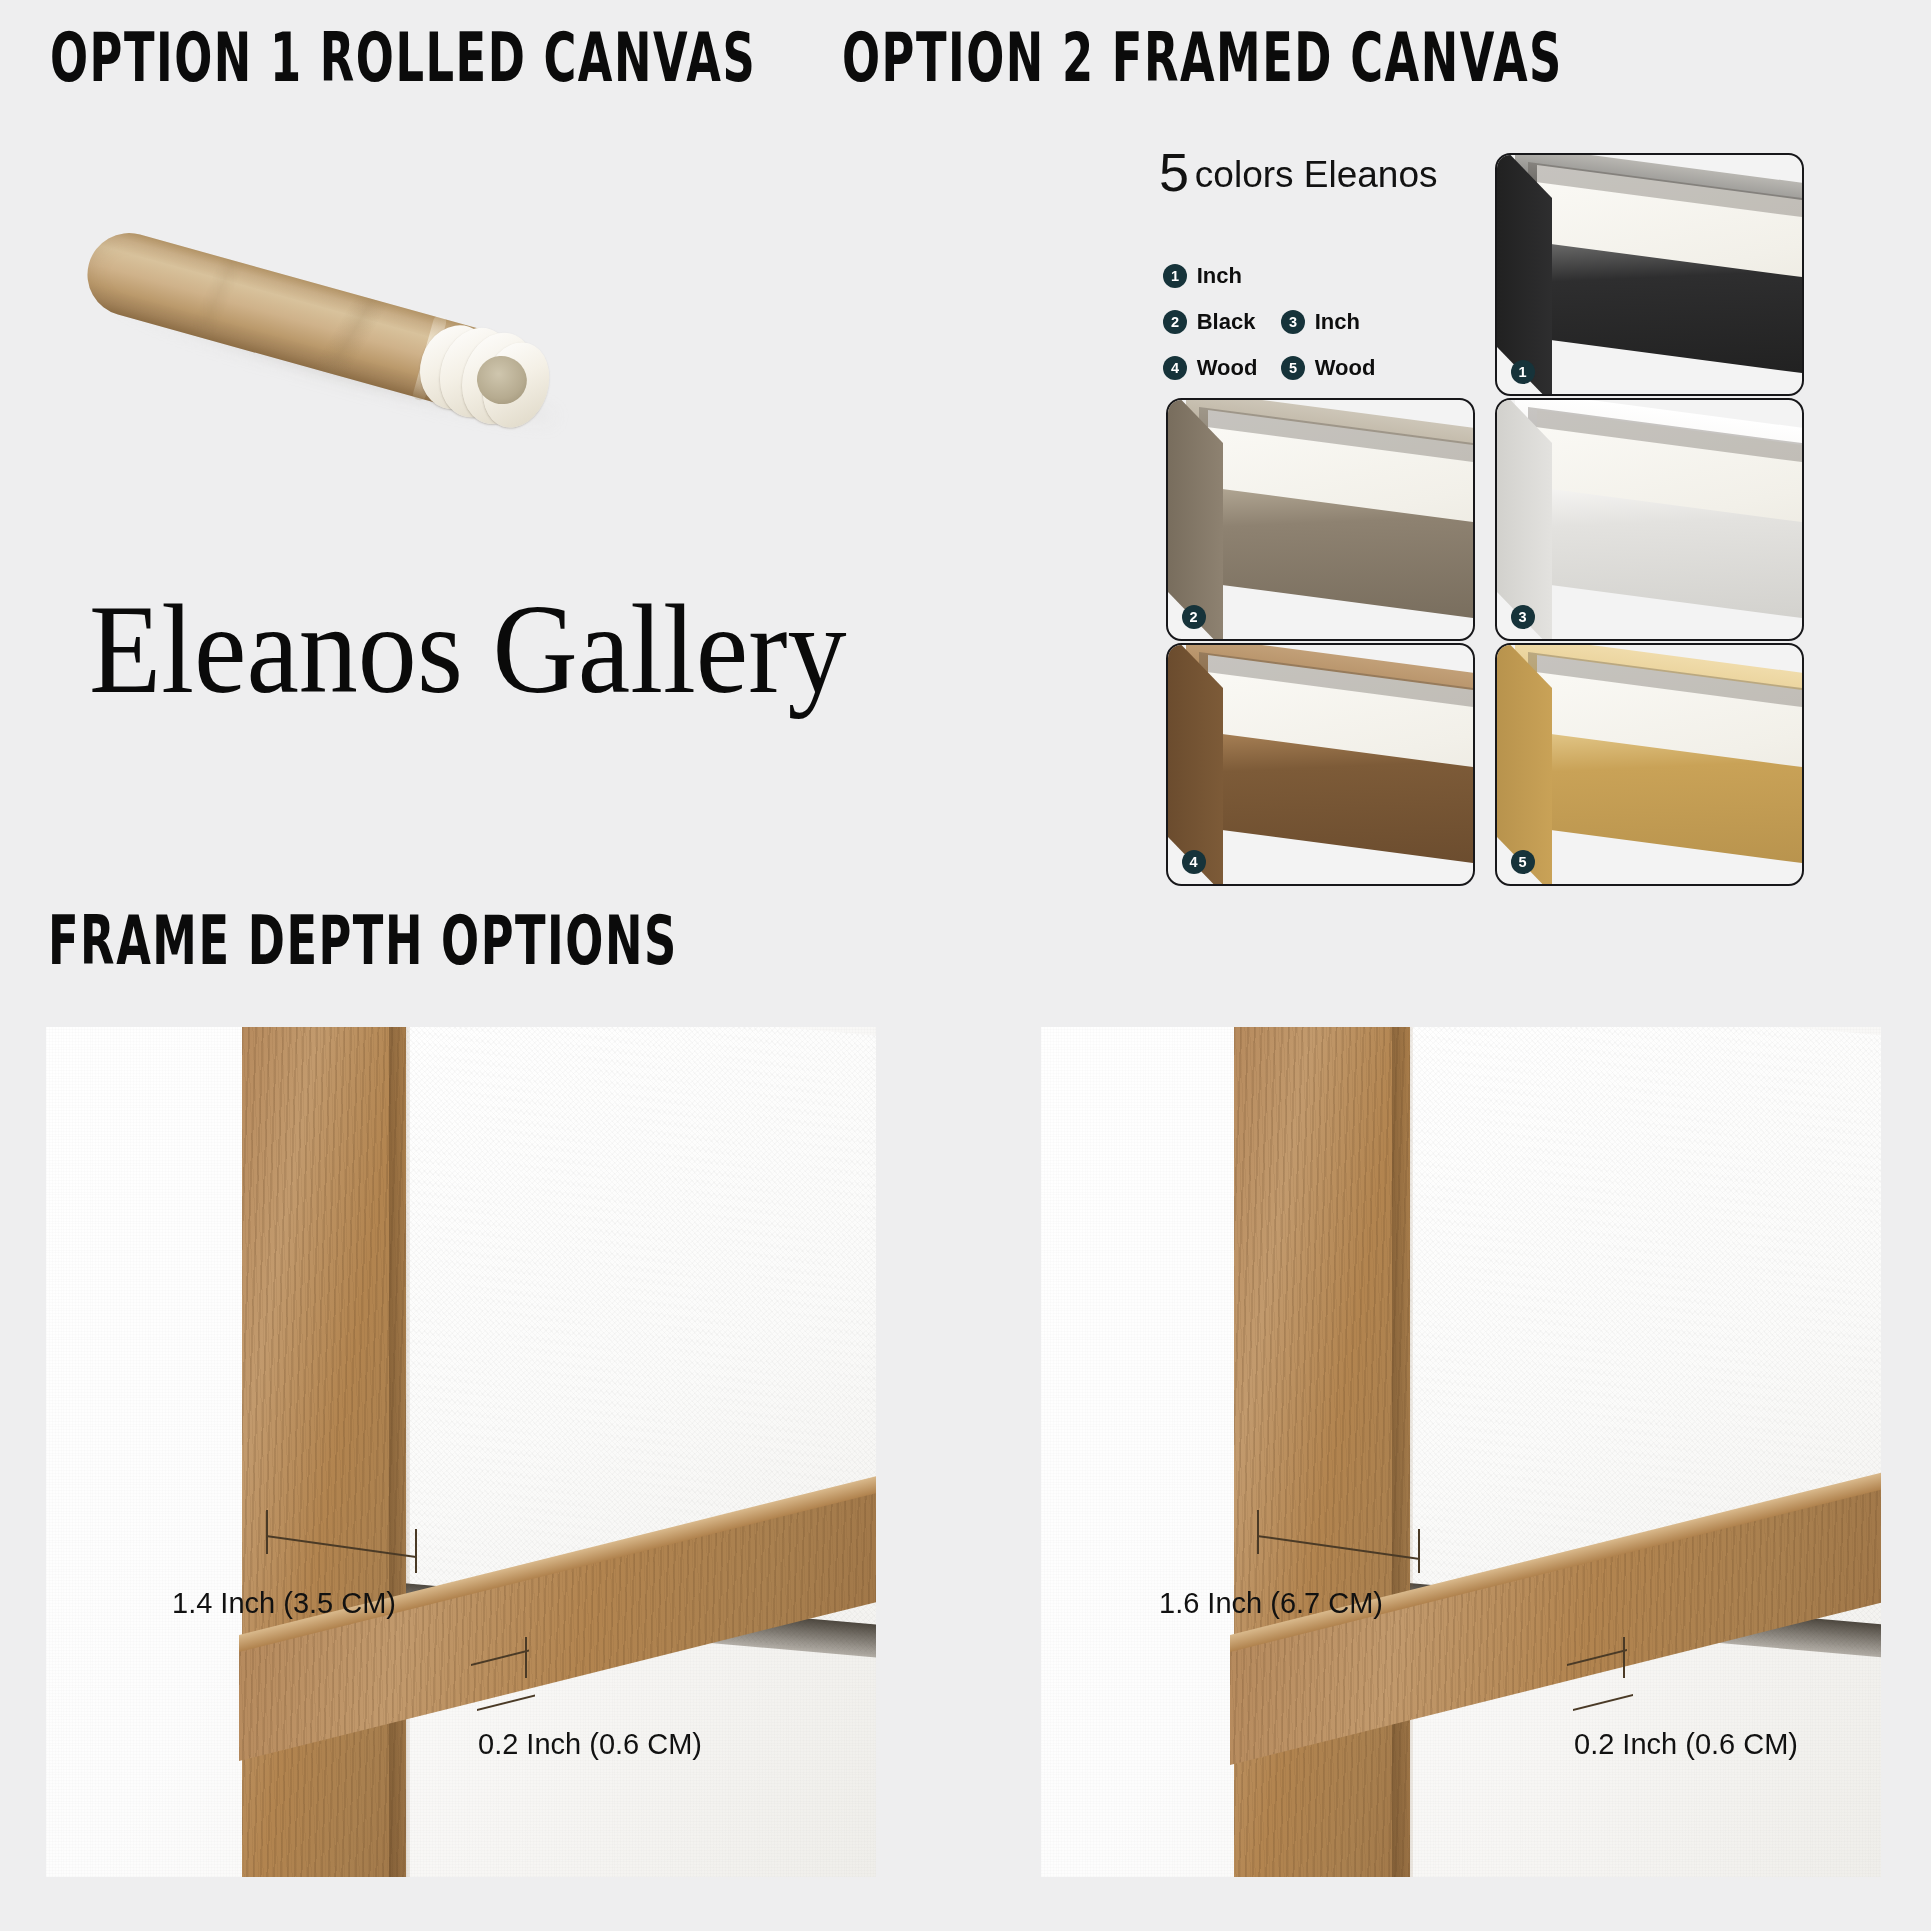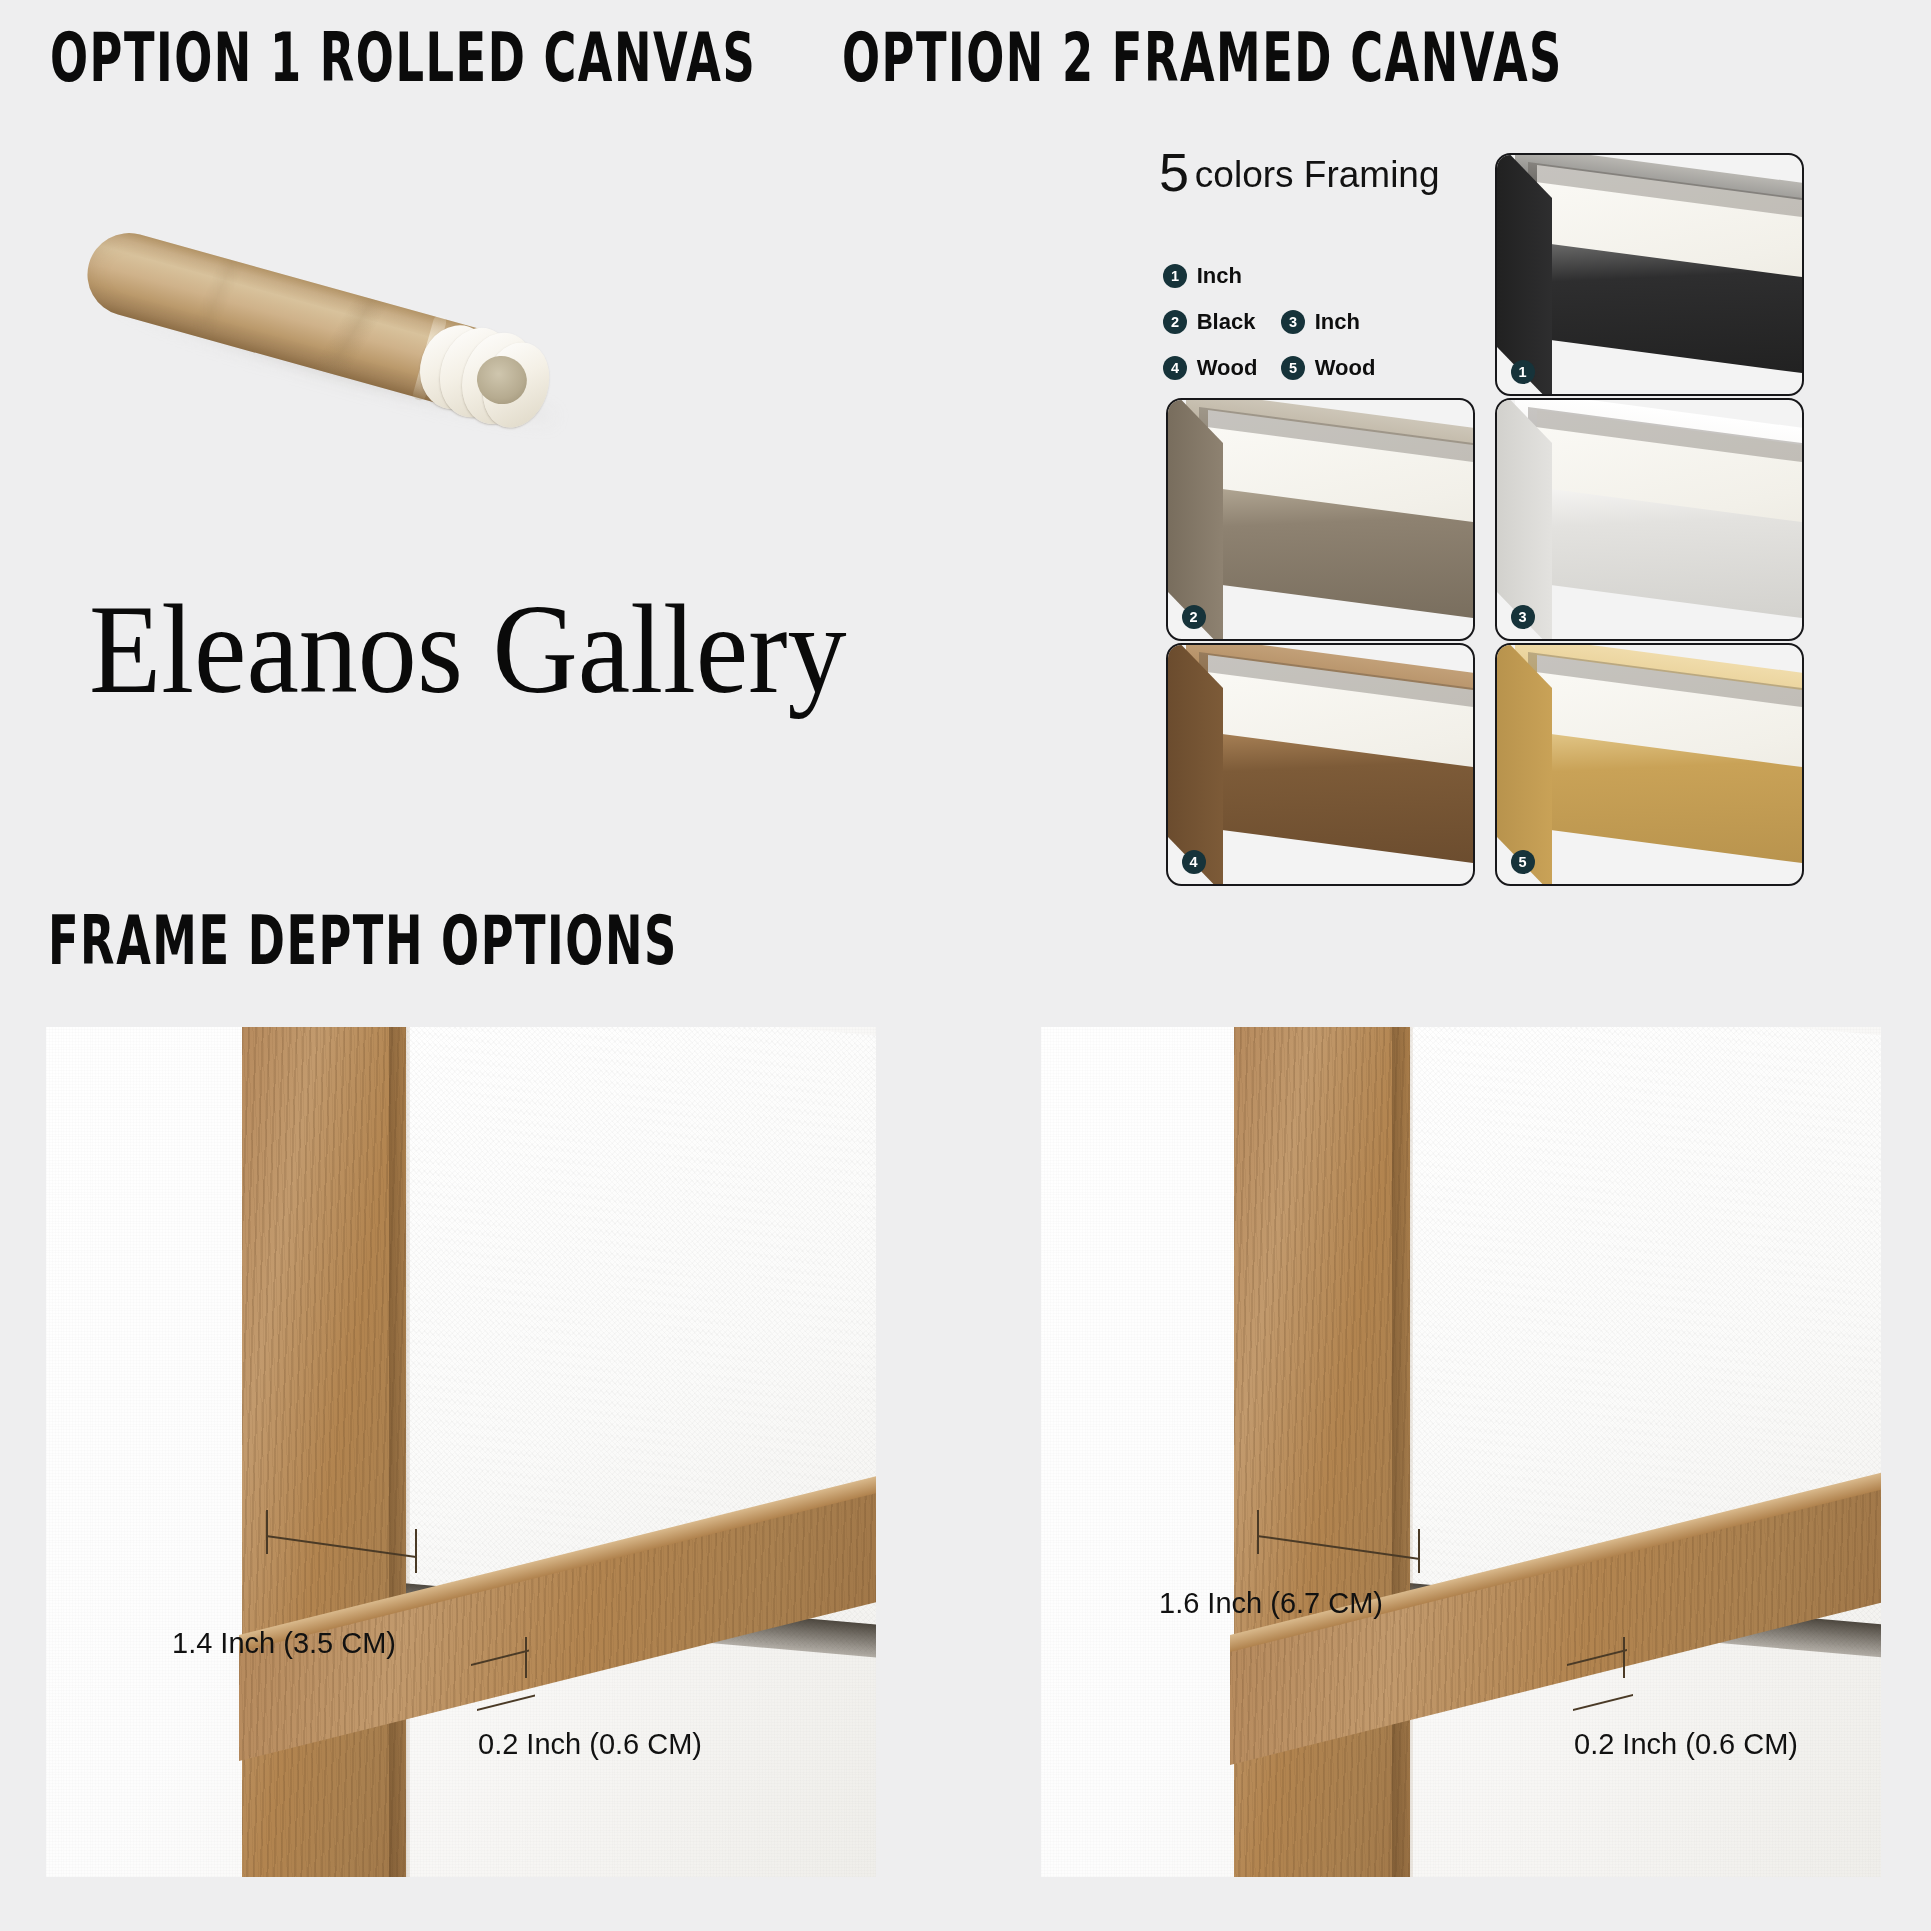--- a/index.html
+++ b/index.html
@@ -196,21 +196,21 @@
         <div class="core"></div>
       </div>
     </div>
   </div>
 
   <div id="brand-logo">Eleanos Gallery</div>
 
   <div class="hand" id="heading-option2">OPTION 2 FRAMED CANVAS</div>
 
   <div id="framing-title">
-    <span class="big">5</span><span>colors Framing</span>
+    <span class="big">5</span><span>colors Eleanos</span>
   </div>
 
   <div class="legend">
     <div class="legend-row">
       <div class="legend-item">
         <span class="badge">1</span>
         <span class="legend-label">Inch</span>
       </div>
     </div>
     <div class="legend-row">
@@ -304,21 +304,21 @@
                 background:linear-gradient(to right,rgba(90,62,32,.45),rgba(150,112,66,.10));"></div>
 
     <div class="woodgrain" style="position:absolute;left:193px;top:618px;width:734px;height:116px;
                 transform:skewY(-14deg);transform-origin:left top;"></div>
     <div style="position:absolute;left:193px;top:608px;width:734px;height:17.4px;transform:skewY(-14deg);
                 transform-origin:left top;background:linear-gradient(to bottom,#d9b98c,#b0824d);"></div>
 
     <div class="dimline" style="left:220px;top:483px;width:1.9px;height:44px;"></div>
     <div class="dimline" style="left:220px;top:508px;width:150px;height:1.9px;transform:skewY(8deg);transform-origin:left top;"></div>
     <div class="dimline" style="left:369px;top:502px;width:1.9px;height:44px;"></div>
-    <div class="dimlabel" style="left:126px;top:560px;margin-top:40px;">1.4 Inch (3.5 CM)</div>
+    <div class="dimlabel" style="left:126px;top:560px;">1.4 Inch (3.5 CM)</div>
 
     <div class="dimline" style="left:425px;top:637px;width:58px;height:1.9px;transform:skewY(-14deg);transform-origin:left top;"></div>
     <div class="dimline" style="left:479px;top:610px;width:1.9px;height:41px;"></div>
     <div class="dimline" style="left:431px;top:682px;width:58px;height:1.9px;transform:skewY(-14deg);transform-origin:left top;"></div>
     <div class="dimlabel" style="left:432px;top:701px;">0.2 Inch (0.6 CM)</div>
   </div>
 
   <div class="photo" style="left:1041px;top:1027px;width:840px;height:850px;">
     <div class="wall"></div>
 

